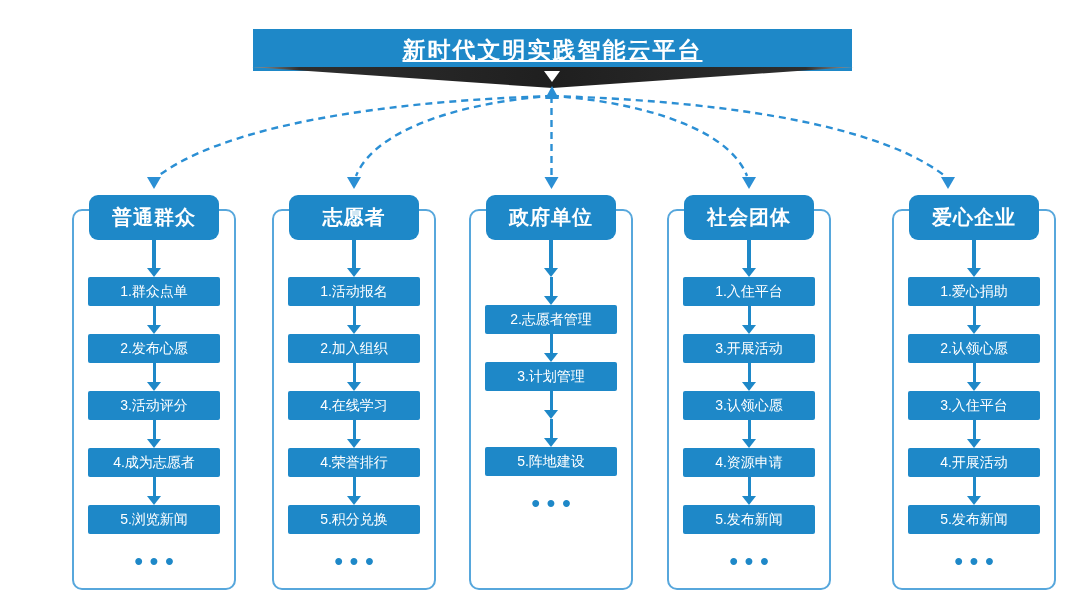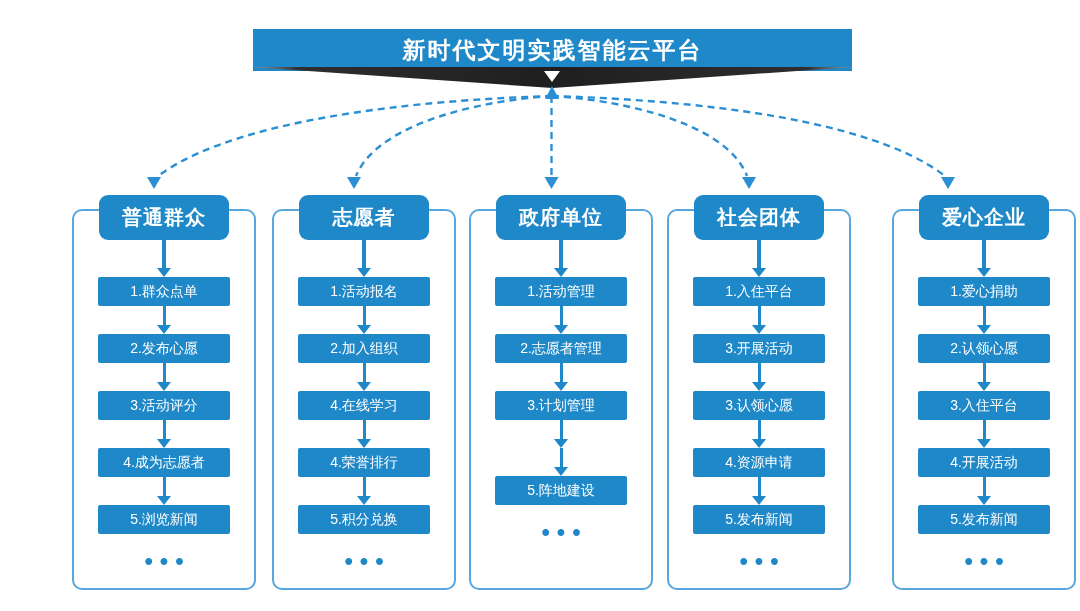--- a/index.html
+++ b/index.html
@@ -12,41 +12,41 @@
   html,body{margin:0;padding:0;}
   body{
     width:1080px;height:611px;position:relative;background:#fff;overflow:hidden;
     font-family:"Liberation Sans","DejaVu Sans",sans-serif;
   }
   
   .banner{
     position:absolute;left:253px;top:29px;width:599px;height:42px;
     background:var(--primary);color:var(--text_on_primary);
     font-size:23px;font-weight:bold;letter-spacing:2px;
-    display:flex;align-items:center;justify-content:center;
+    display:flex;align-items:center;justify-content:center;text-decoration:underline;
   }
   
   .wedge{
     position:absolute;left:251px;top:67px;width:603px;height:21px;
     background:linear-gradient(90deg,#9a9a9a 0%,#2e2e2e 8%,#1f1f1f 50%,#2e2e2e 92%,#9a9a9a 100%);
     -webkit-clip-path:polygon(0 0,100% 0,50% 100%);
     clip-path:polygon(0 0,100% 0,50% 100%);
   }
   .wedge-arrow{
     position:absolute;left:544px;top:71px;width:0;height:0;
     border-left:8px solid transparent;border-right:8px solid transparent;
     border-top:11px solid #fff;
   }
   
   svg.fan{position:absolute;left:0;top:0;}
   .dash{fill:none;stroke:var(--dashed);stroke-width:2.4;stroke-dasharray:7 5;}
   .ah{fill:var(--dashed);stroke:none;}
   
   .column{
-    position:absolute;top:209px;width:184px;height:381px;box-sizing:border-box;
+    position:absolute;top:209px;width:164px;height:381px;box-sizing:border-box;
     border:2px solid var(--container_border);border-radius:10px;
     display:flex;flex-direction:column;align-items:center;background:#fff0;
   }
   .c0{left:72px}.c1{left:272px}.c2{left:469px}.c3{left:667px}.c4{left:892px}
   .col-header{
     margin-top:-16px;width:130px;height:45px;flex:0 0 45px;
     background:var(--primary);border-radius:9px;z-index:2;
     color:var(--text_on_primary);font-size:20px;font-weight:bold;letter-spacing:1px;
     display:flex;align-items:center;justify-content:center;
   }
@@ -149,21 +149,20 @@
   <div class="item">5.积分兑换</div>
   <div class="dots">•••</div>
 </div>
 
 <div class="column c2">
   <div class="col-header">政府单位</div>
   <div class="varrow first">
       <i class="stem"></i>
       <i class="head"></i>
     </div>
-  <div class="item">1.活动管理</div>
   <div class="varrow mid">
       <i class="stem"></i>
       <i class="head"></i>
     </div>
   <div class="item">2.志愿者管理</div>
   <div class="varrow mid">
       <i class="stem"></i>
       <i class="head"></i>
     </div>
   <div class="item">3.计划管理</div>

